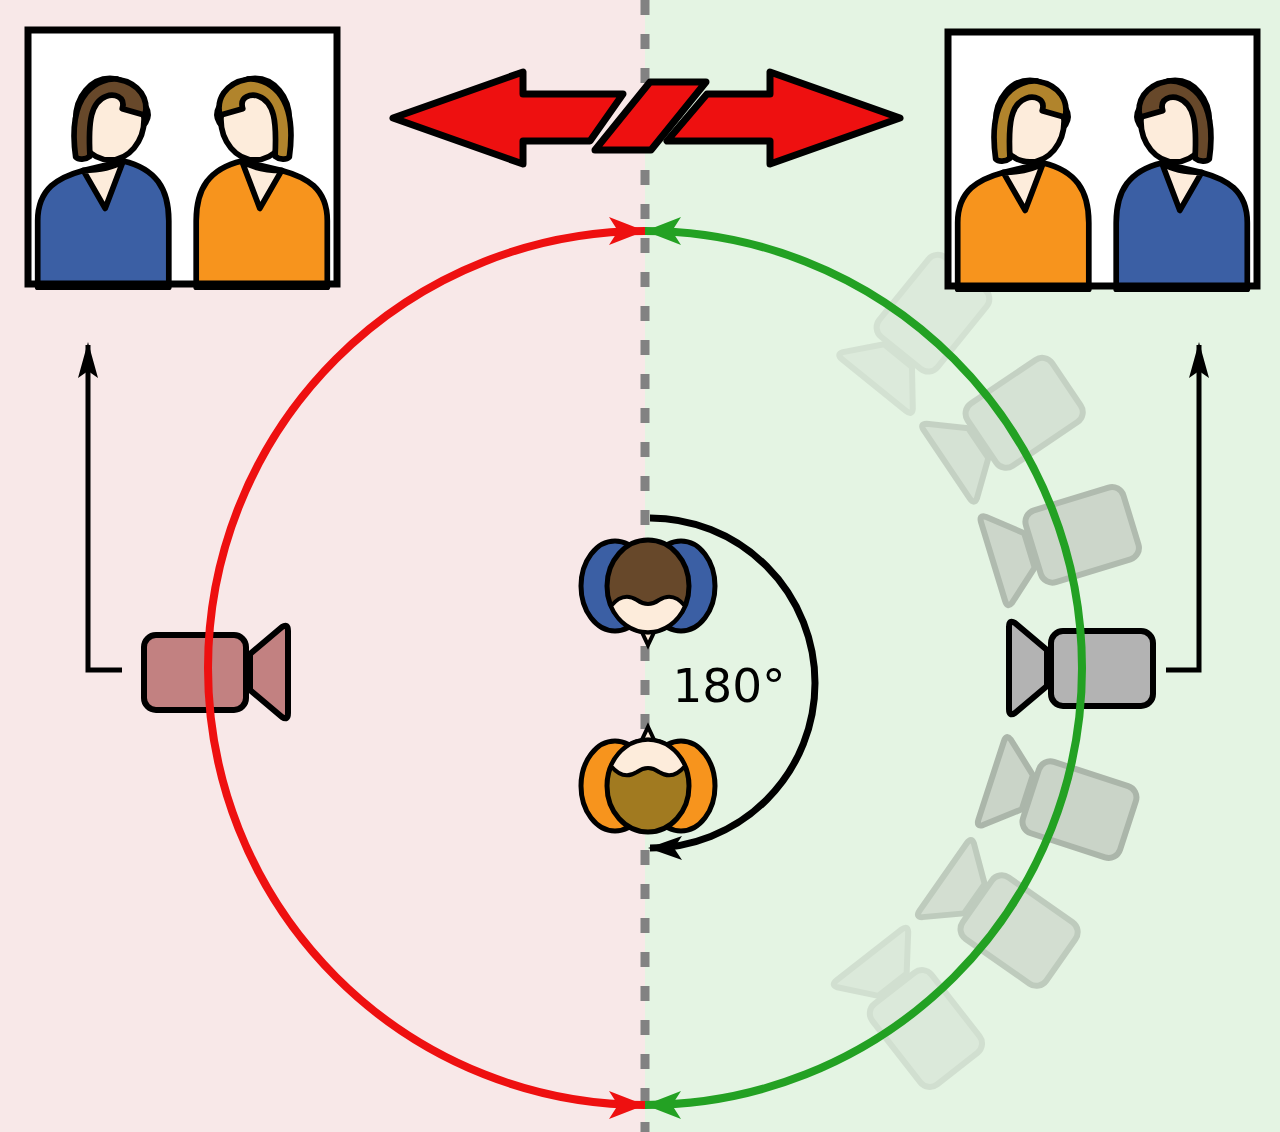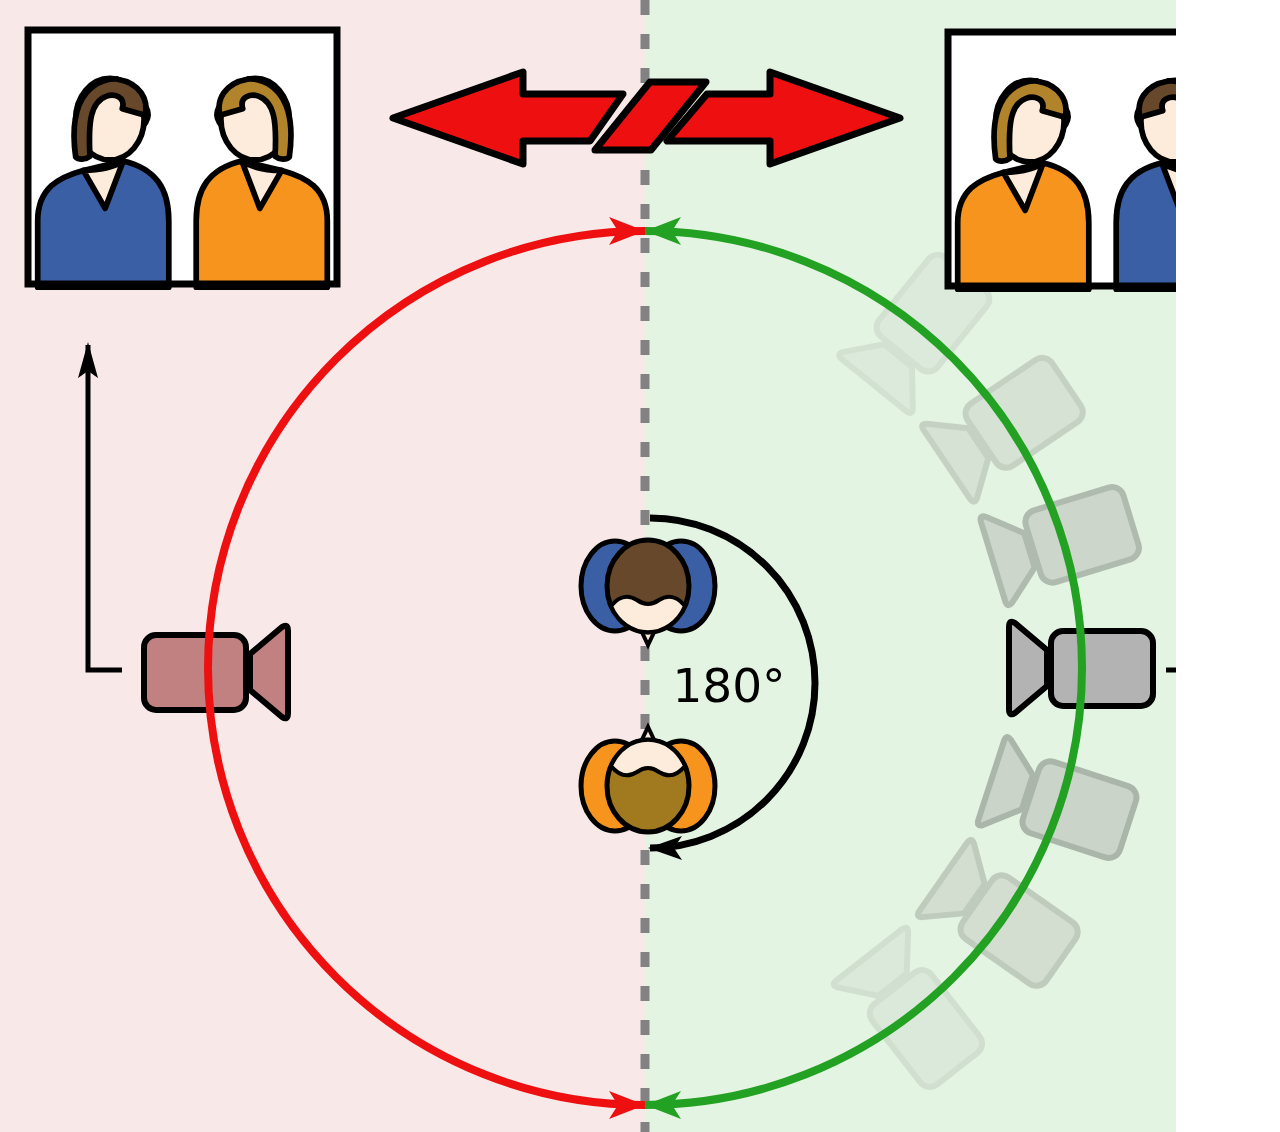--- a/index.html
+++ b/index.html
@@ -1,16 +1,16 @@
 <!DOCTYPE html>
 <html style="--left-bg: #f8e8e8; --right-bg: #e4f4e3; --divider: #828282; --red: #ee1010; --green: #23a123; --black: #000000; --blue-shirt: #3b5fa4; --orange-shirt: #f7941d; --skin: #fdecdb; --hair-brown: #67482a; --hair-gold: #b1842c; --hair-gold-dark: #a17a20; --camera-rose: #c28181; --camera-gray: #b3b3b3; --ghost-fill: #b6bab3; --ghost-stroke: #7e847c;"><head>
 <meta charset="utf-8">
 <style>
   html,body{margin:0;padding:0;background:#fff;}
-  #stage{width:1176px;height:1132px;position:relative;overflow:hidden;text-align:right;}
+  #stage{width:1280px;height:1132px;position:relative;overflow:hidden;text-align:right;}
   svg{display:block;}
   text{font-family:"DejaVu Sans","Liberation Sans",sans-serif;}
   .mk-red{fill:var(--red,#ee1010);}
   .mk-green{fill:var(--green,#23a123);}
   .mk-black{fill:var(--black,#000);}
 </style>
 </head>
 <body>
 
 <div id="stage">

